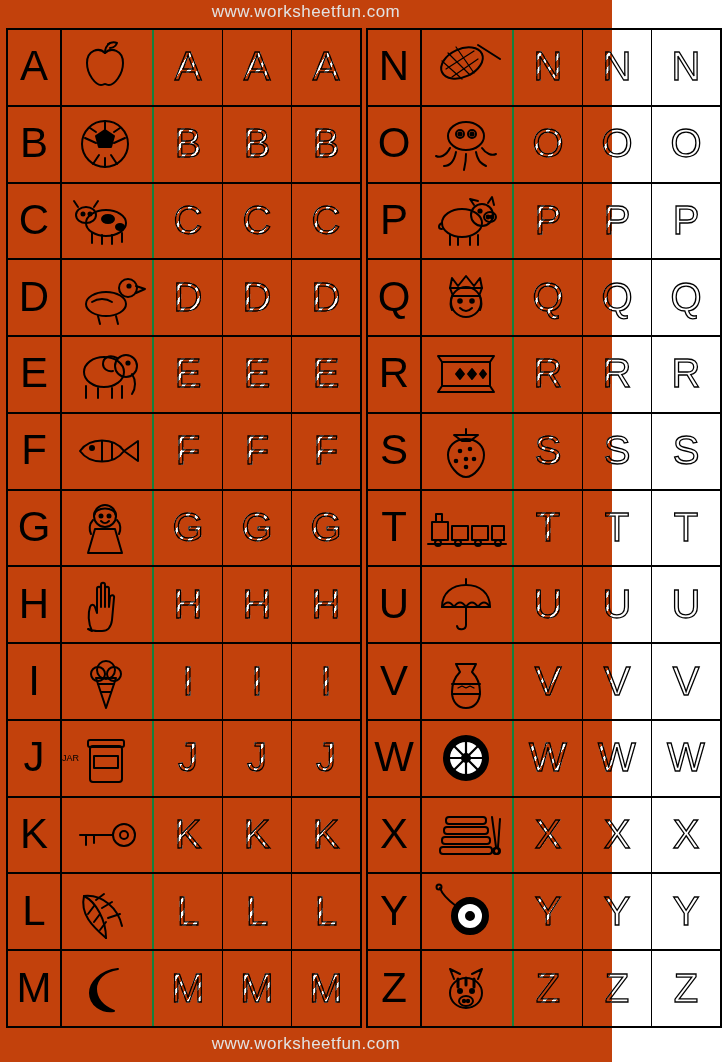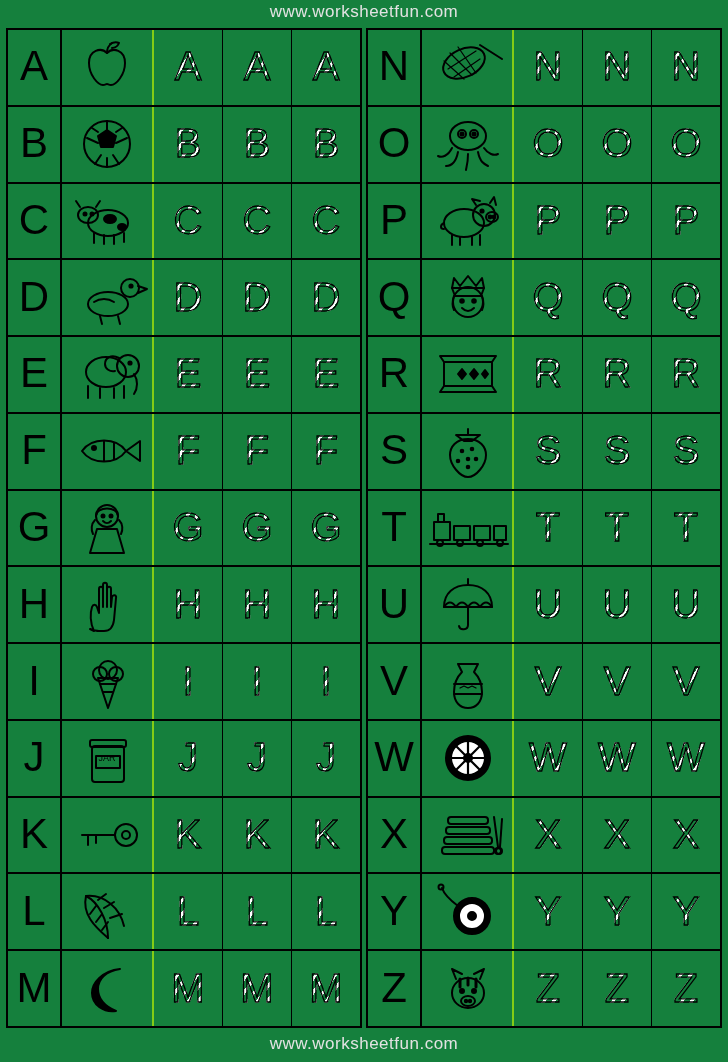--- a/index.html
+++ b/index.html
@@ -9,23 +9,23 @@
   }
   body {
     width: 728px;
     height: 1062px;
     font-family: "Liberation Sans", sans-serif;
     position: relative;
     overflow: hidden;
   }
   .page {
     position: relative;
-    width: 728px;
+    width: 612px;
     height: 1062px;
-    background: #15803d;
+    background: #c2410c;
     box-sizing: border-box;
   }
   .watermark {
     position: absolute;
     left: 0;
     width: 100%;
     text-align: center;
     color: #e2e2e2;
     font-size: 17px;
     letter-spacing: 0.5px;
@@ -75,24 +75,24 @@
     font-family: "Liberation Sans", sans-serif;
     font-size: 42px;
     line-height: 1;
     font-weight: 400;
     color: #000;
     padding-bottom: 2px;
   }
   .cell-pic {
     width: 92px;
     flex: none;
-    border-right: 2px solid #84cc16;
+    border-right: 2px solid #15803d;
     display: flex;
     align-items: center;
-    justify-content: center;
+    justify-content: flex-start;
     box-sizing: border-box;
     overflow: hidden;
   }
   .cell-pic svg { display: block; }
   .cell-trace {
     flex: 1;
     border-right: 1px solid #000;
     display: flex;
     align-items: center;
     justify-content: center;

